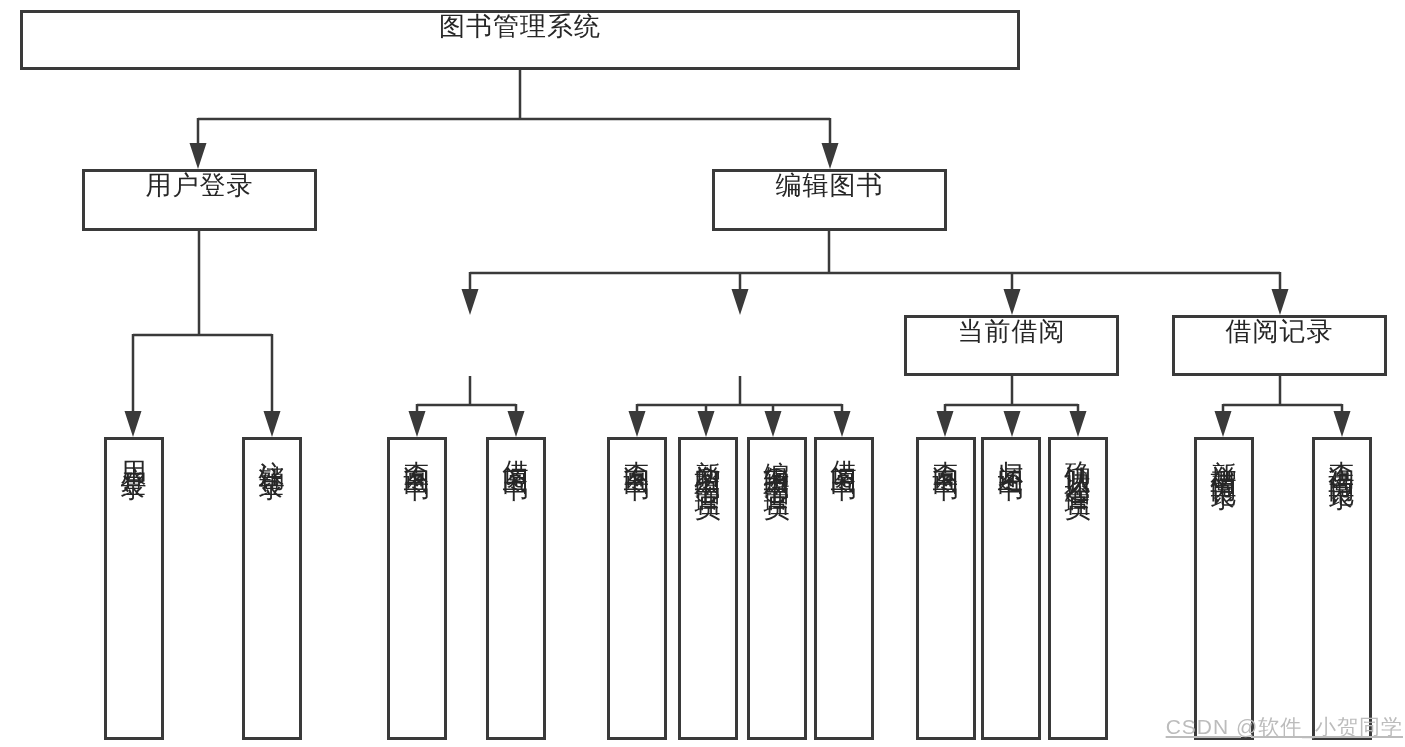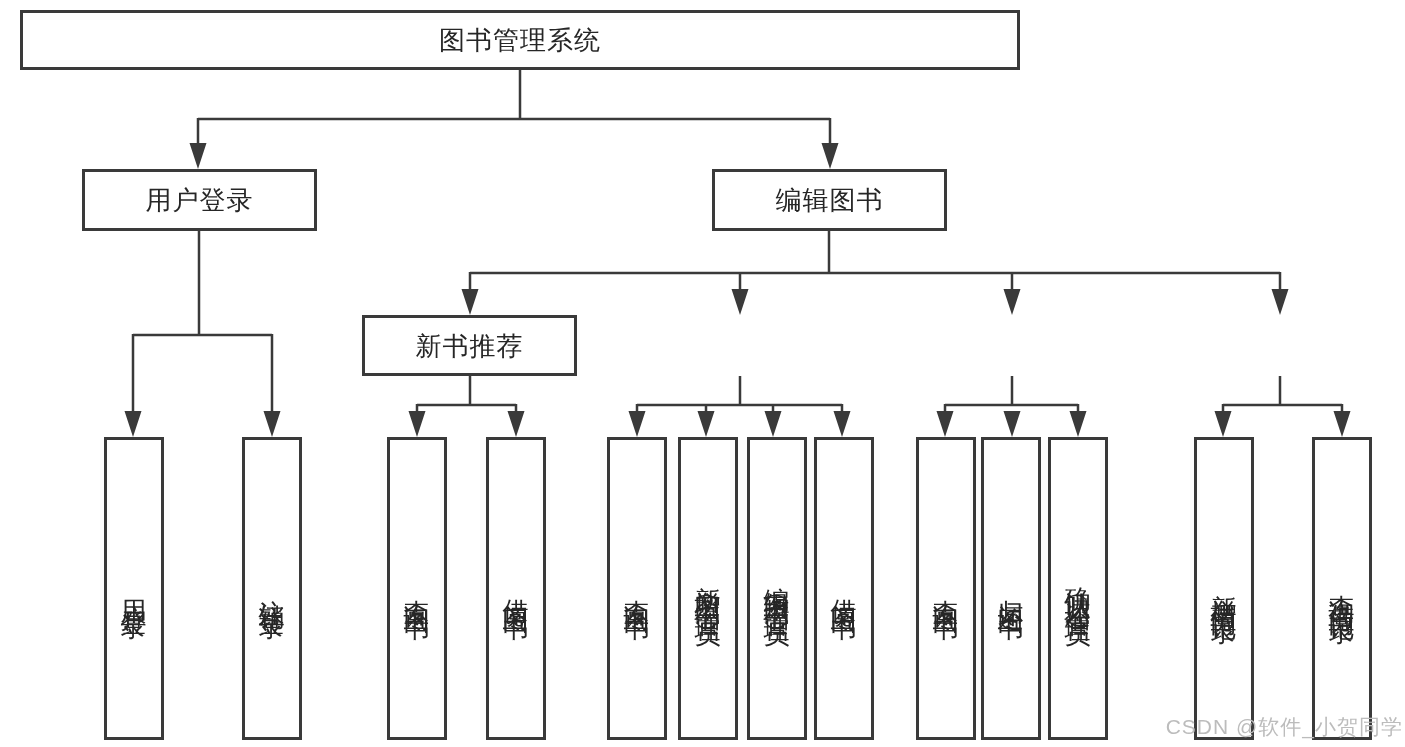--- a/index.html
+++ b/index.html
@@ -3,31 +3,31 @@
 <meta charset="utf-8">
 <style>
   html,body{margin:0;padding:0;background:#ffffff;}
   .canvas{
     position:relative;width:1405px;height:747px;background:#ffffff;overflow:hidden;
     font-family:"Liberation Sans","DejaVu Sans",sans-serif;color:#262626;
   }
   .wires{position:absolute;left:0;top:0;z-index:0;}
   .box{
     position:absolute;box-sizing:border-box;background:#ffffff;border:3px solid #3a3a3a;
-    display:flex;align-items:center;justify-content:center;z-index:1;
+    display:flex;justify-content:center;z-index:1;
     font-size:26px;letter-spacing:1px;line-height:1;
   }
   .leaf{top:437px;width:60px;height:303px;}
   .vtext{
     writing-mode:vertical-rl;text-orientation:mixed;letter-spacing:5px;line-height:1;
     white-space:nowrap;
   }
   .watermark{
     position:absolute;right:2px;bottom:6px;z-index:2;
-    font-size:21px;color:#bcbcbc;letter-spacing:1px;
+    font-size:21px;color:#bcbcbc;letter-spacing:1px;text-decoration:underline;
   }
 </style>
 </head>
 <body>
 
 <div class="canvas">
 
   <svg class="wires" width="1405" height="747" viewBox="0 0 1405 747" aria-hidden="true">
     <path fill="none" stroke="#3a3a3a" stroke-width="2.5" d="M520 70 V119 M198 119 H830 M198 118 V146 M830 118 V146
          M199 231 V335 M133 335 H272 M133 334 V414 M272 334 V414
@@ -52,22 +52,25 @@
     <span>图书管理系统</span>
   </div>
 
   <div class="box" style="left:82px;top:169px;width:235px;height:62px">
     <span>用户登录</span>
   </div>
   <div class="box" style="left:712px;top:169px;width:235px;height:62px">
     <span>编辑图书</span>
   </div>
 
-  <div class="box" style="left:362px;top:315px;width:215px;height:61px">
-    <span>新书推荐</span>
+  <div class="box" style="left:904px;top:315px;width:215px;height:61px">
+    <span>当前借阅</span>
+  </div>
+  <div class="box" style="left:1172px;top:315px;width:215px;height:61px">
+    <span>借阅记录</span>
   </div>
 
   <div class="box leaf" style="left:104px">
     <span class="vtext">用户登录</span>
   </div>
   <div class="box leaf" style="left:242px">
     <span class="vtext">注销登录</span>
   </div>
 
   <div class="box leaf" style="left:387px">

